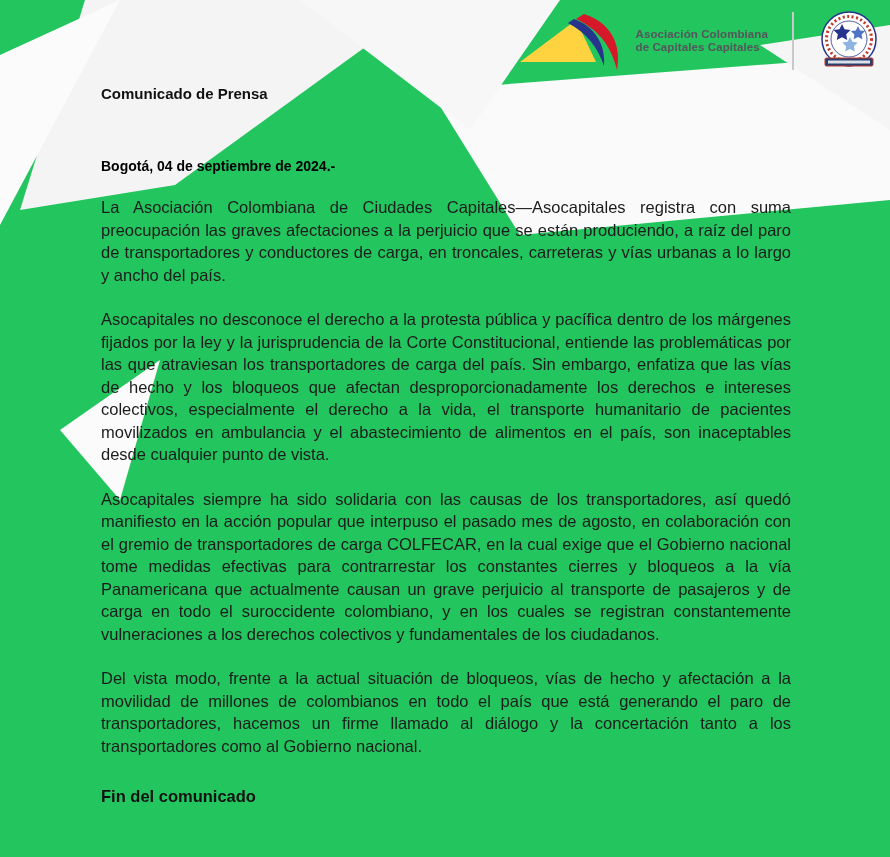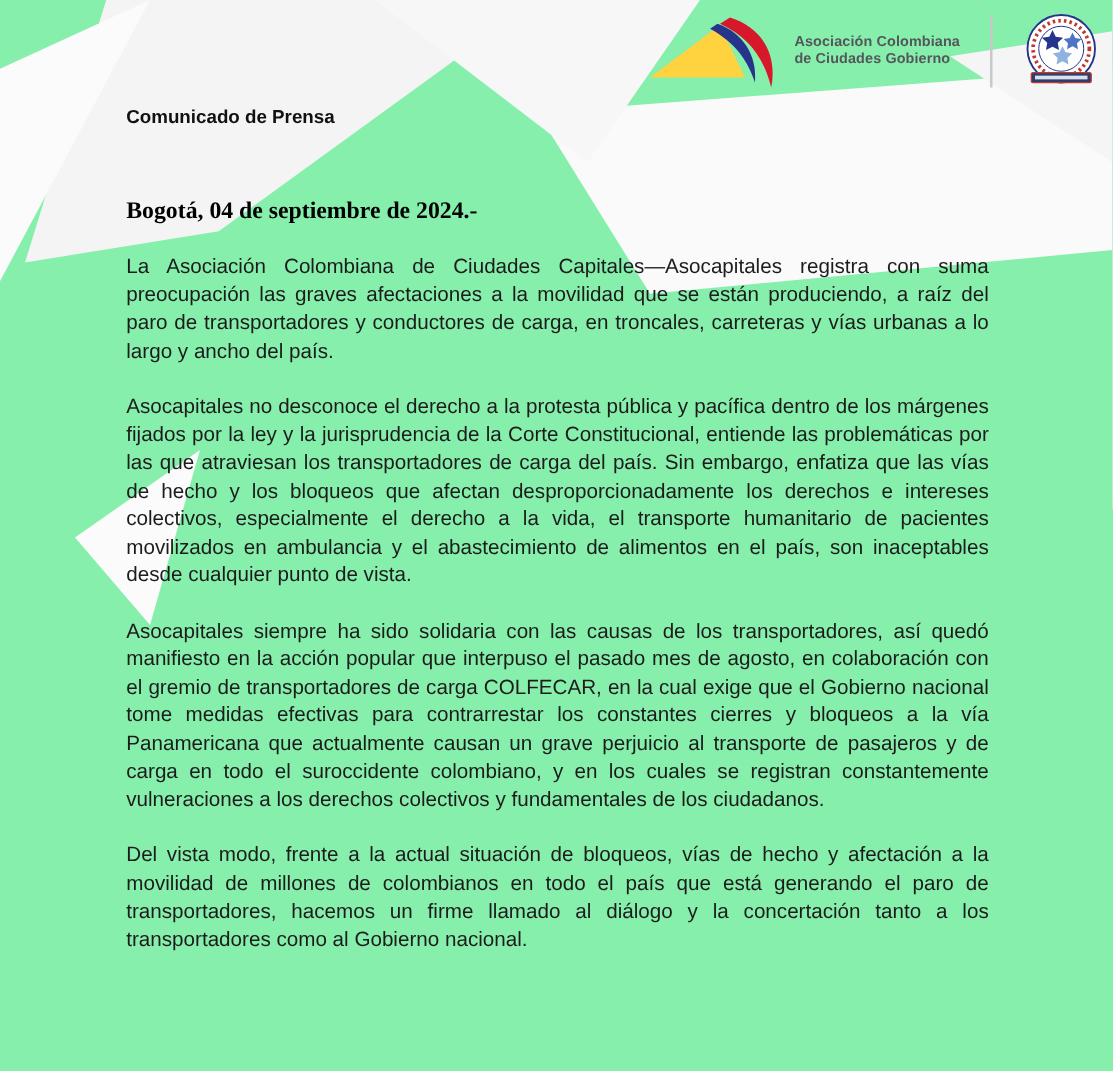--- a/index.html
+++ b/index.html
@@ -1,19 +1,19 @@
 <!DOCTYPE html>
 <html><head>
 <meta charset="utf-8">
 <style>
   html,body{margin:0;padding:0;background:#e9e9e9;}
   .page{
     position:relative;
     width:890px;height:857px;
-    background:#86efac;
+    background:#22c55e;
     overflow:hidden;
     font-family:"Liberation Sans","DejaVu Sans",sans-serif;
     color:#1c1c1c;
   }
   .bg-decor{position:absolute;top:0;left:0;width:890px;height:857px;z-index:0;pointer-events:none;}
   .header-row{
     position:absolute;top:8px;right:10px;z-index:2;
     display:flex;align-items:center;gap:14px;height:66px;
   }
   .logo-block{display:flex;align-items:center;gap:8px;}
@@ -23,21 +23,21 @@
   }
   .logo-divider{width:2px;height:58px;background:#c9c9c9;margin:0 10px;}
   .press-label{
     position:absolute;left:101px;top:85px;z-index:2;
     font-weight:bold;font-size:15px;color:#111;
   }
   .content{
     position:absolute;left:101px;top:158px;width:690px;z-index:2;
   }
   .dateline{
-    font-weight:bold;font-size:19px;color:#000;margin:0 0 22px 0;font-family:Liberation Serif, serif;
+    font-weight:bold;font-size:14px;color:#000;margin:0 0 22px 0;
   }
   .body-par{
     font-size:16.5px;line-height:22.5px;text-align:justify;
     margin:0 0 22px 0;color:#1c1c1c;
   }
   .closing{
     font-weight:bold;font-size:16.5px;color:#111;margin-top:30px;
   }
 </style>
 </head>
@@ -56,39 +56,40 @@
 
   <div class="header-row">
     <div class="logo-block">
       <svg width="112" height="62" viewBox="0 0 112 62">
         <path d="M4 52 L60 10 L80 52 Z" fill="#FFD23F"></path>
         <path d="M58 9 C78 16 90 34 88 56 C82 38 72 24 52 13 Z" fill="#27348B"></path>
         <path d="M68 4 C94 12 106 34 101 60 C96 40 86 21 60 9 Z" fill="#D7182A"></path>
       </svg>
       <div class="logo-text">
         <div>Asociación Colombiana</div>
-        <div>de Ciudades Gobierno</div>
+        <div>de Capitales Capitales</div>
       </div>
     </div>
     <div class="logo-divider"></div>
     <svg width="62" height="62" viewBox="0 0 62 62">
       <circle cx="31" cy="29" r="27" fill="#ffffff" stroke="#27348B" stroke-width="1.5"></circle>
       <circle cx="31" cy="29" r="22.5" fill="none" stroke="#c0392b" stroke-width="3" stroke-dasharray="2 2.5"></circle>
       <circle cx="31" cy="29" r="18" fill="#ffffff" stroke="#27348B" stroke-width="0.8"></circle>
       <path d="M24 14 l2.6 5.3 5.9 .8 -4.3 4.1 1 5.8 -5.2-2.7 -5.2 2.7 1-5.8 -4.3-4.1 5.9-.8 Z" fill="#27348B"></path>
       <path d="M40 16 l2.2 4.4 4.9 .7 -3.5 3.4 .8 4.8 -4.4-2.3 -4.4 2.3 .8-4.8 -3.5-3.4 4.9-.7 Z" fill="#4f74c4"></path>
       <path d="M32 27 l2.4 4.8 5.3 .8 -3.8 3.7 .9 5.2 -4.8-2.5 -4.8 2.5 .9-5.2 -3.8-3.7 5.3-.8 Z" fill="#8fb3e0"></path>
       <rect x="7" y="48" width="48" height="8" rx="1.5" fill="#2c3e6b" stroke="#c0392b" stroke-width="1"></rect>
       <rect x="10" y="50.5" width="42" height="3" fill="#d9dfeb"></rect>
     </svg>
   </div>
 
   <div class="press-label">Comunicado de Prensa</div>
 
   <div class="content">
     <p class="dateline">Bogotá, 04 de septiembre de 2024.-</p>
-    <p class="body-par">La Asociación Colombiana de Ciudades Capitales—Asocapitales registra con suma preocupación las graves afectaciones a la movilidad que se están produciendo, a raíz del paro de transportadores y conductores de carga, en troncales, carreteras y vías urbanas a lo largo y ancho del país.</p>
+    <p class="body-par">La Asociación Colombiana de Ciudades Capitales—Asocapitales registra con suma preocupación las graves afectaciones a la perjuicio que se están produciendo, a raíz del paro de transportadores y conductores de carga, en troncales, carreteras y vías urbanas a lo largo y ancho del país.</p>
     <p class="body-par">Asocapitales no desconoce el derecho a la protesta pública y pacífica dentro de los márgenes fijados por la ley y la jurisprudencia de la Corte Constitucional, entiende las problemáticas por las que atraviesan los transportadores de carga del país. Sin embargo, enfatiza que las vías de hecho y los bloqueos que afectan desproporcionadamente los derechos e intereses colectivos, especialmente el derecho a la vida, el transporte humanitario de pacientes movilizados en ambulancia y el abastecimiento de alimentos en el país, son inaceptables desde cualquier punto de vista.</p>
     <p class="body-par">Asocapitales siempre ha sido solidaria con las causas de los transportadores, así quedó manifiesto en la acción popular que interpuso el pasado mes de agosto, en colaboración con el gremio de transportadores de carga COLFECAR, en la cual exige que el Gobierno nacional tome medidas efectivas para contrarrestar los constantes cierres y bloqueos a la vía Panamericana que actualmente causan un grave perjuicio al transporte de pasajeros y de carga en todo el suroccidente colombiano, y en los cuales se registran constantemente vulneraciones a los derechos colectivos y fundamentales de los ciudadanos.</p>
     <p class="body-par">Del vista modo, frente a la actual situación de bloqueos, vías de hecho y afectación a la movilidad de millones de colombianos en todo el país que está generando el paro de transportadores, hacemos un firme llamado al diálogo y la concertación tanto a los transportadores como al Gobierno nacional.</p>
+    <div class="closing">Fin del comunicado</div>
   </div>
 
 </div>
 
 </body></html>

